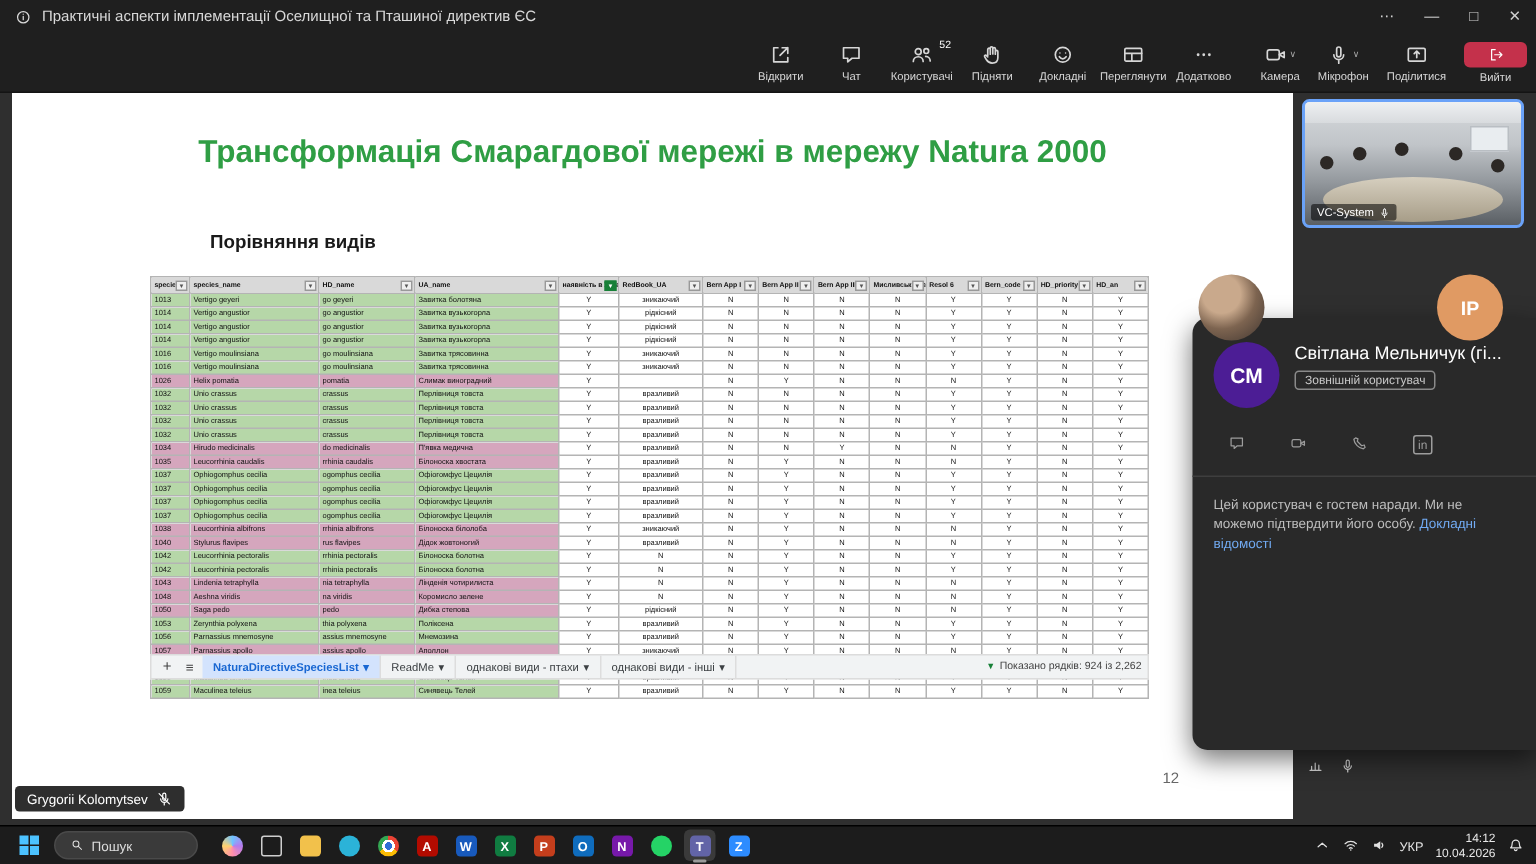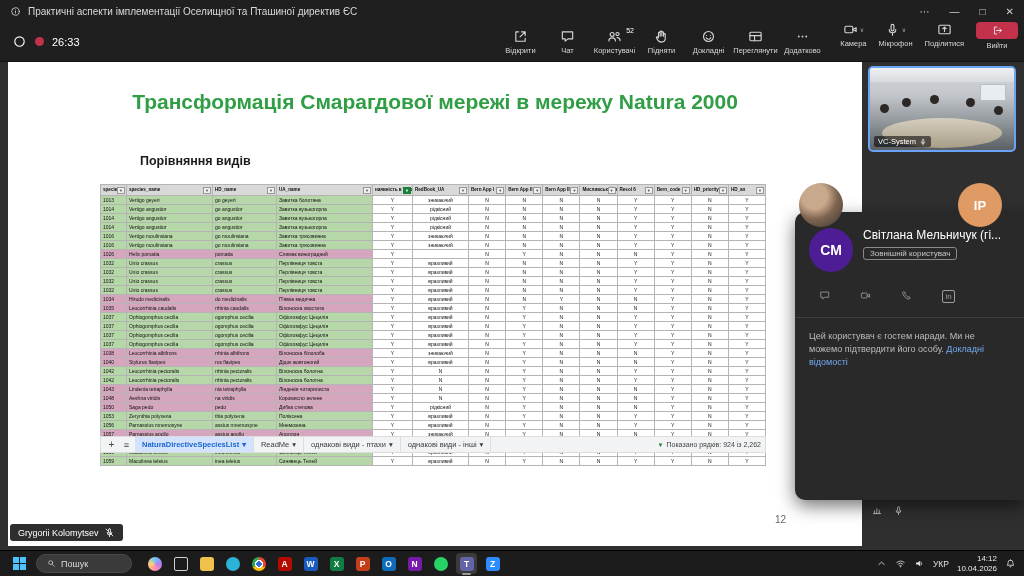--- a/index.html
+++ b/index.html
@@ -14,21 +14,21 @@
   .win-controls span{cursor:default;}
 
   
   .toolbar{position:absolute;top:22px;left:0;right:0;height:40px;background:#1f1f1f;border-bottom:1px solid #141414;}
   .tb-left{position:absolute;left:12px;top:0;bottom:0;display:flex;align-items:center;gap:8px;color:#fff;font-size:11px;}
   .rec-dot{width:9px;height:9px;border-radius:50%;background:#c4314b;}
   .tb-center{position:absolute;left:498px;top:0;bottom:0;display:flex;align-items:center;gap:2px;}
   .tb-btn{width:45px;display:flex;flex-direction:column;align-items:center;gap:2px;color:#d6d6d6;
           font-size:7.5px;position:relative;padding:3px 0;border-radius:4px;}
   .tb-btn .badge{position:absolute;top:1px;right:3px;font-size:7px;color:#fff;}
-  .tb-right{position:absolute;right:6px;top:0;bottom:0;display:flex;gap:12px;}
+  .tb-right{position:absolute;right:6px;top:0;bottom:0;display:flex;align-items:center;gap:12px;}
   .dev-btn{display:flex;flex-direction:column;align-items:center;gap:2px;font-size:7.5px;color:#d6d6d6;}
   .dev-ico{display:flex;align-items:center;gap:2px;}
   .chev{font-size:6px;color:#aaa;}
   .leave-pill{background:#c4314b;border-radius:4px;width:42px;height:17px;display:flex;align-items:center;justify-content:center;color:#fff;}
   .ic{width:15px;height:15px;stroke:currentColor;fill:none;stroke-width:1.2;stroke-linecap:round;stroke-linejoin:round;}
   .ic-s{width:11px;height:11px;stroke:currentColor;fill:none;stroke-width:1.2;stroke-linecap:round;stroke-linejoin:round;}
 
   
   .main{position:absolute;top:62px;left:0;right:0;bottom:26px;background:#2f2f2f;}
   .slide{position:absolute;left:8px;top:0;width:854px;height:484px;background:#fff;z-index:1;}
@@ -133,27 +133,20 @@
     <span>Практичні аспекти імплементації Оселищної та Пташиної директив ЄС</span>
     <div class="win-controls">
       <span>⋯</span>
       <span>—</span>
       <span>□</span>
       <span>✕</span>
     </div>
   </header>
 
   <div class="toolbar">
-    <div class="tb-left">
-      <svg class="ic" viewBox="0 0 16 16">
-          <circle cx="8" cy="8" r="5"></circle>
-        </svg>
-      <span class="rec-dot"></span>
-      <span>26:33</span>
-    </div>
 
     <div class="tb-center">
       <div class="tb-btn">
         <svg class="ic" viewBox="0 0 16 16">
             <path d="M6 3H3v10h10v-3M9 3h4v4M13 3L7.5 8.5"></path>
           </svg>
         <span>Відкрити</span>
       </div>
       <div class="tb-btn">
         <svg class="ic" viewBox="0 0 16 16">

